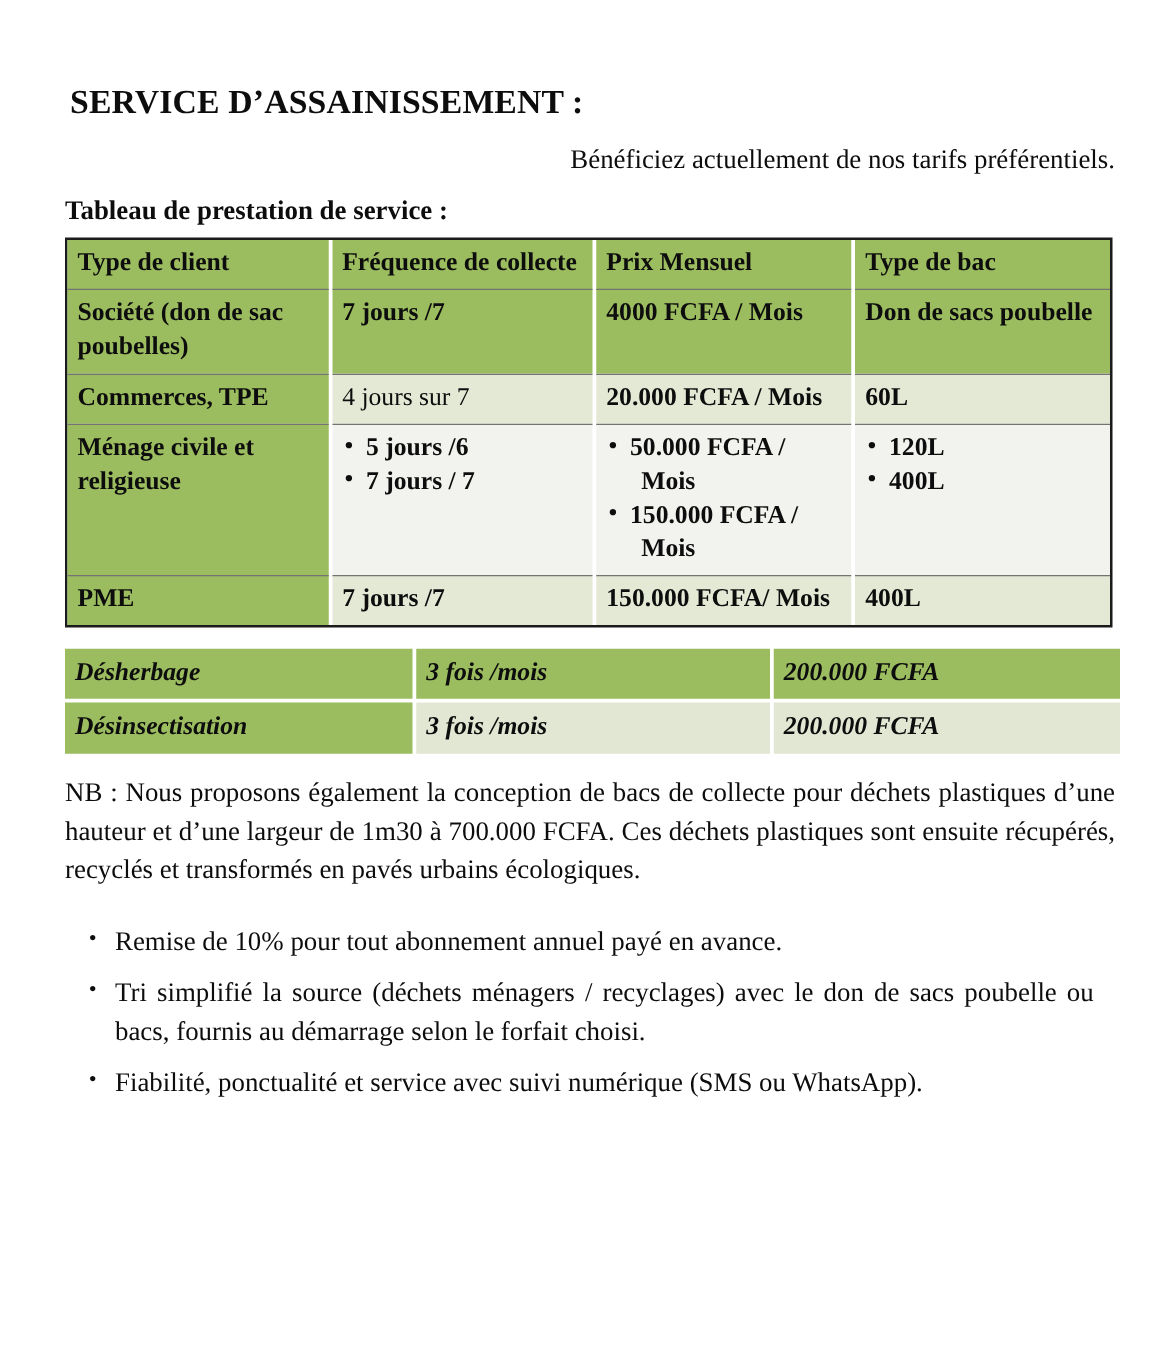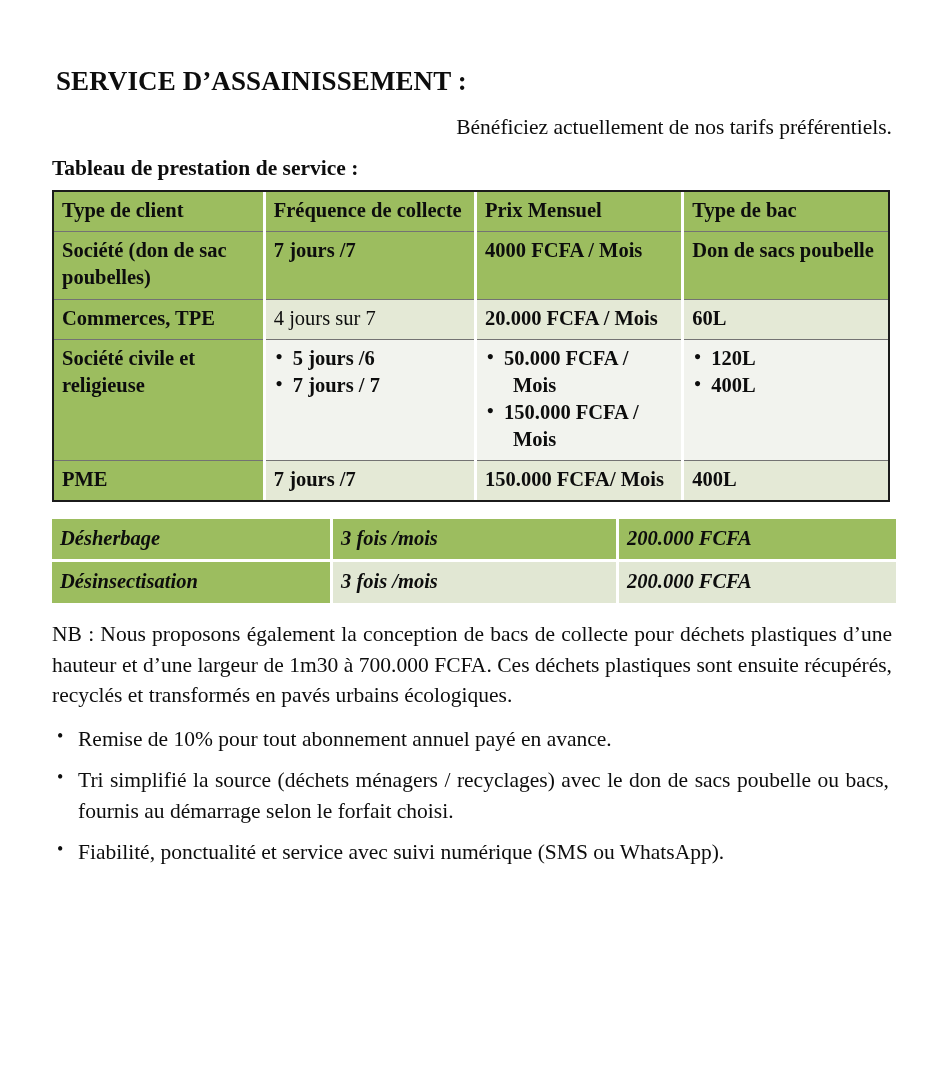--- a/index.html
+++ b/index.html
@@ -130,21 +130,21 @@
     padding: 6px 6px 8px 8px;
     vertical-align: top;
     font-style: italic;
   }
   td.t2-green { background: #9cbd5f; }
   td.t2-pale  { background: #e1e7d3; }
 
   
   ul.endlist {
     list-style: none;
-    margin: 3px;
+    margin: 17px;
     padding: 0;
     padding-top: 10px;
   }
   ul.endlist li {
     position: relative;
     padding-left: 23px;
     font-size: 21.5px;
     line-height: 1.42;
     text-align: justify;
     text-justify: inter-word;
@@ -197,21 +197,21 @@
           <td class="green bold">4000 FCFA / Mois</td>
           <td class="green bold">Don de sacs poubelle</td>
         </tr>
         <tr>
           <td class="firstcol">Commerces, TPE</td>
           <td class="alt-pale reg">4 jours sur 7</td>
           <td class="alt-pale bold">20.000 FCFA / Mois</td>
           <td class="alt-pale bold">60L</td>
         </tr>
         <tr>
-          <td class="firstcol">Société civile et religieuse</td>
+          <td class="firstcol">Ménage civile et religieuse</td>
           <td class="alt-white">
             <ul class="cellbullets">
               <li>5  jours /6</li>
               <li>7 jours / 7</li>
             </ul>
           </td>
           <td class="alt-white">
             <ul class="cellbullets">
               <li>
                 <span>50.000 FCFA /</span>

